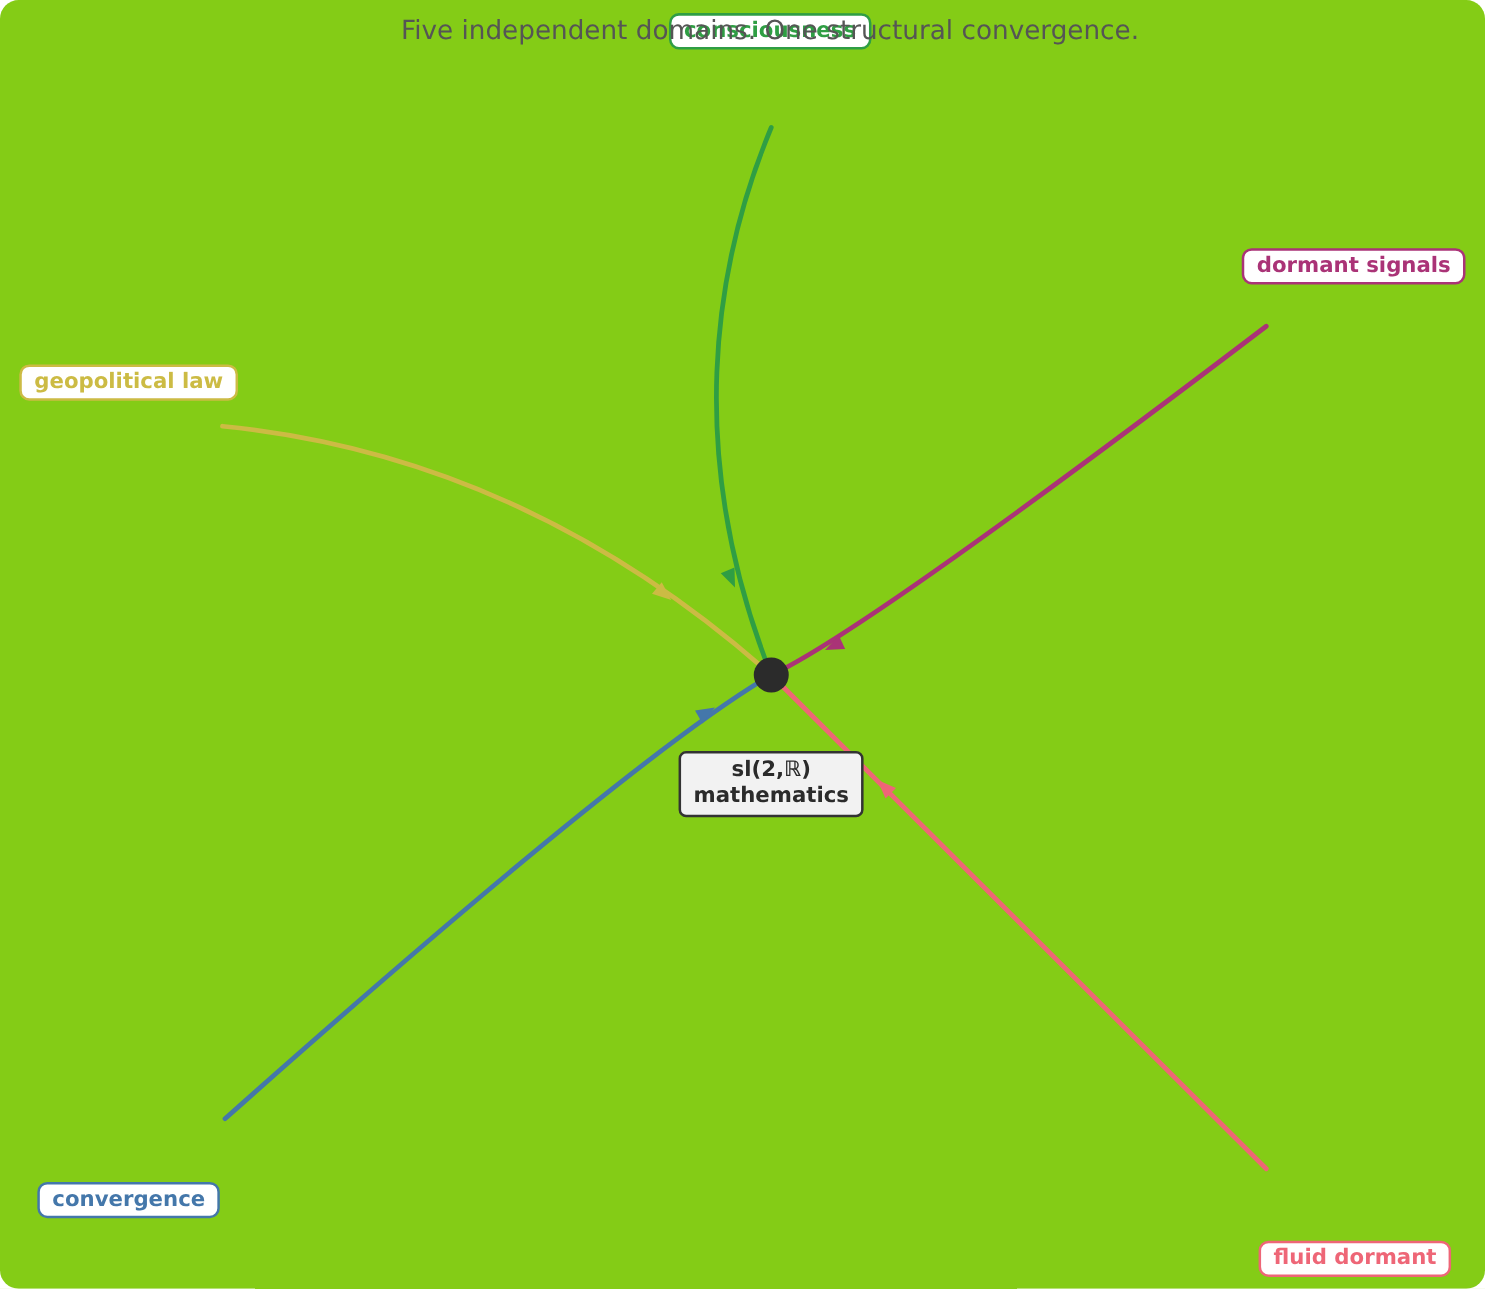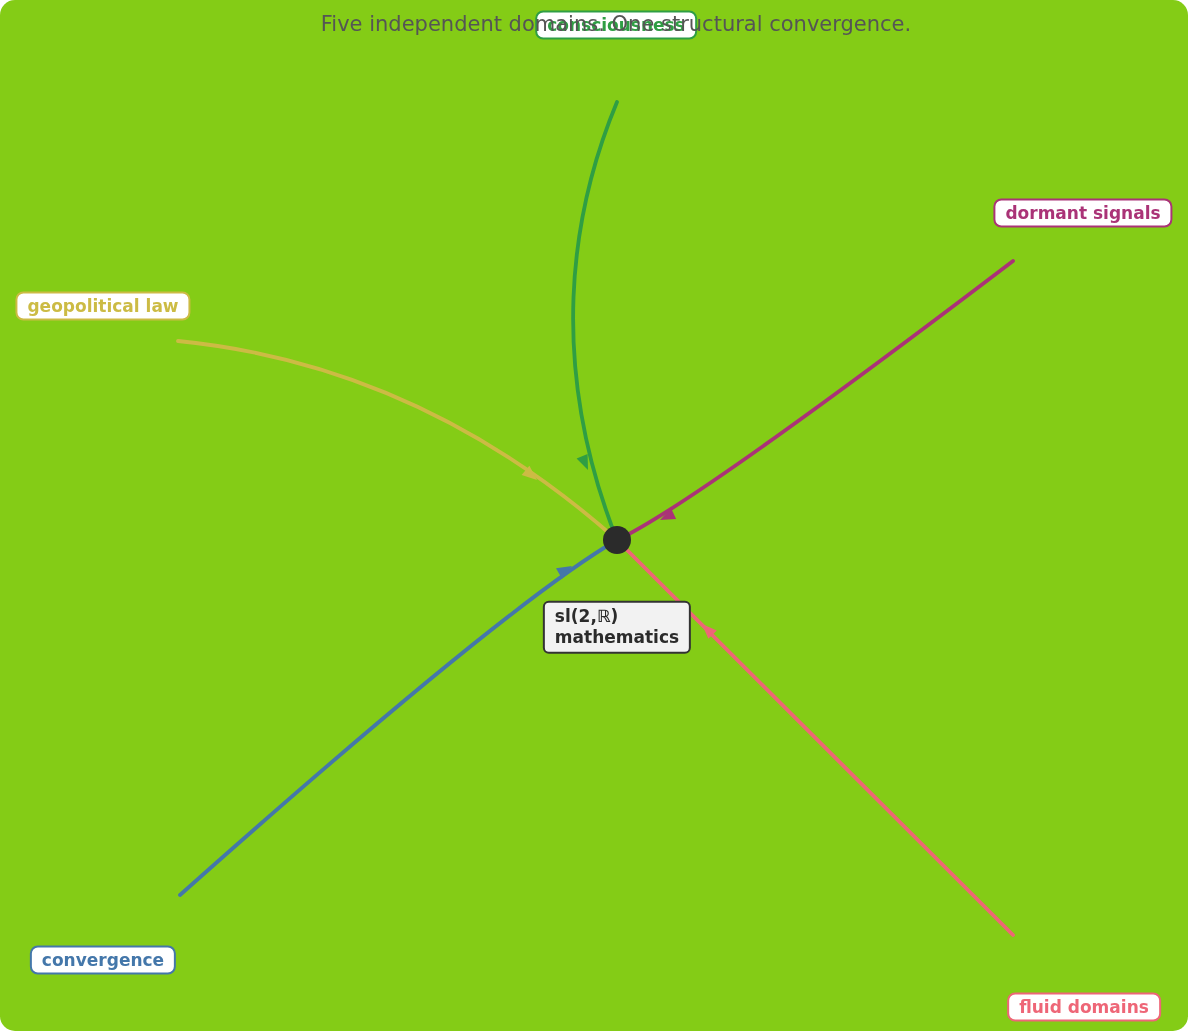--- a/index.html
+++ b/index.html
@@ -59,20 +59,21 @@
     left: 617px;
     top: 627px;
     transform: translate(-50%, -50%);
     background: #f2f2f2;
     border: 2.5px solid #333333;
     border-radius: 6px;
     padding: 3px 10px;
     font-size: 17px;
     font-weight: bold;
     color: #2b2b2b;
+    text-align: center;
     line-height: 1.25;
     white-space: nowrap;
     z-index: 2;
   }
 </style>
 </head>
 <body>
 
 <div class="stage">
 
@@ -96,20 +97,20 @@
   <div class="domain-label label-consciousness" style="color: rgb(47, 158, 68); border-color: rgb(47, 158, 68);">consciousness</div>
 
   <div class="title" style="color: rgb(85, 85, 85);">Five independent domains. One structural convergence.</div>
 
   <div class="domain-label label-geopolitical-law" style="color: rgb(204, 187, 68); border-color: rgb(204, 187, 68);">geopolitical law</div>
 
   <div class="domain-label label-dormant-signals" style="color: rgb(170, 51, 119); border-color: rgb(170, 51, 119);">dormant signals</div>
 
   <div class="domain-label label-mathematics" style="color: rgb(68, 119, 170); border-color: rgb(68, 119, 170);">convergence</div>
 
-  <div class="domain-label label-fluid-dynamics" style="color: rgb(238, 102, 119); border-color: rgb(238, 102, 119);">fluid domains</div>
+  <div class="domain-label label-fluid-dynamics" style="color: rgb(238, 102, 119); border-color: rgb(238, 102, 119);">fluid dormant</div>
 
   <div class="center-label" style="background: rgb(242, 242, 242); border-color: rgb(51, 51, 51);">
     <div>sl(2,ℝ)</div>
     <div>mathematics</div>
   </div>
 
 </div>
 
 </body></html>

